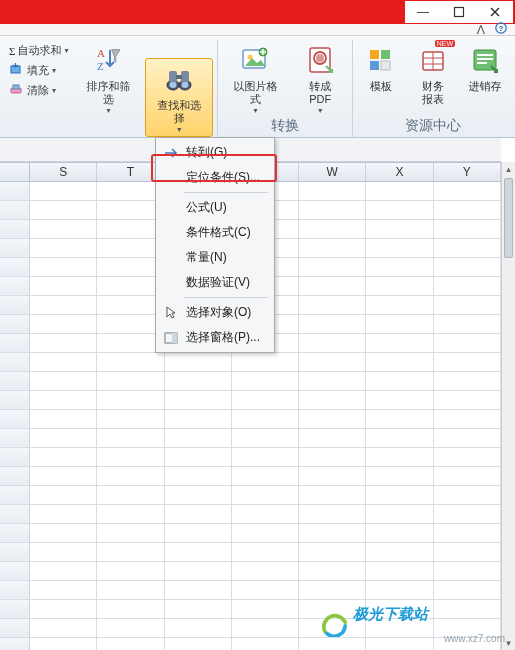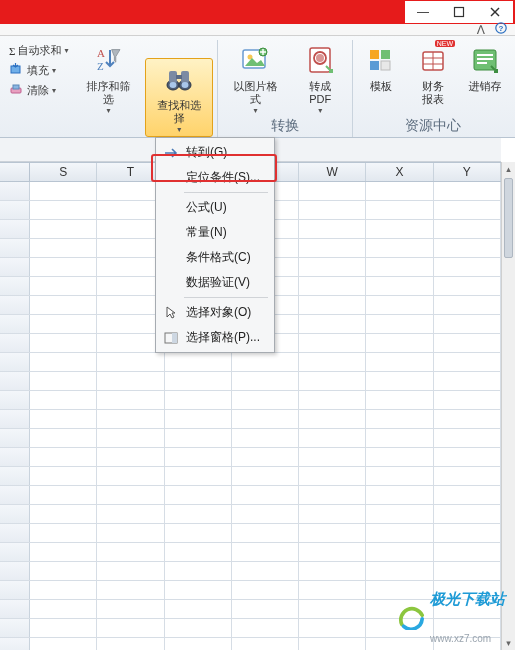--- a/index.html
+++ b/index.html
@@ -241,22 +241,22 @@
   color: #2aa8e0;
   font-size: 14px;
   font-style: italic;
 }
 .watermark .logo {
   width: 28px;
   height: 24px;
 }
 .watermark .wm-text {
   display: flex;
-  flex-direction: column;
   line-height: 1;
+  gap: 16px;
 }
 .watermark .wm-title {
   color: #1f9bd6;
   font-weight: bold;
   font-size: 15px;
   font-style: italic;
 }
 .watermark .wm-url {
   color: #9aa4ae;
   font-size: 10px;
@@ -722,25 +722,25 @@
     <span class="mi-icon"></span>
     <span>定位条件(S)...</span>
   </div>
   <div class="sep"></div>
   <div class="mi">
     <span class="mi-icon"></span>
     <span>公式(U)</span>
   </div>
   <div class="mi">
     <span class="mi-icon"></span>
-    <span>常量(N)</span>
+    <span>条件格式(C)</span>
   </div>
   <div class="mi">
     <span class="mi-icon"></span>
-    <span>条件格式(C)</span>
+    <span>常量(N)</span>
   </div>
   <div class="mi">
     <span class="mi-icon"></span>
     <span>数据验证(V)</span>
   </div>
   <div class="sep"></div>
   <div class="mi">
     <span class="mi-icon">
       <svg width="12" height="14">
           <path d="M2 1 L2 11 L5 8 L7 12 L9 11 L7 7 L10 7 Z" fill="#fff" stroke="#555" stroke-width="1"></path>

